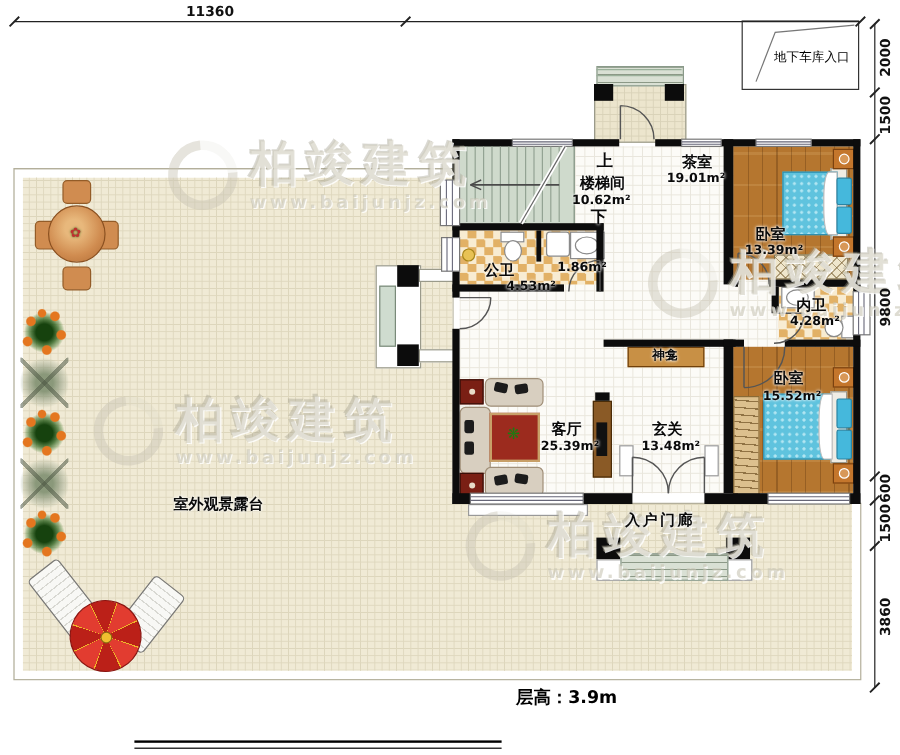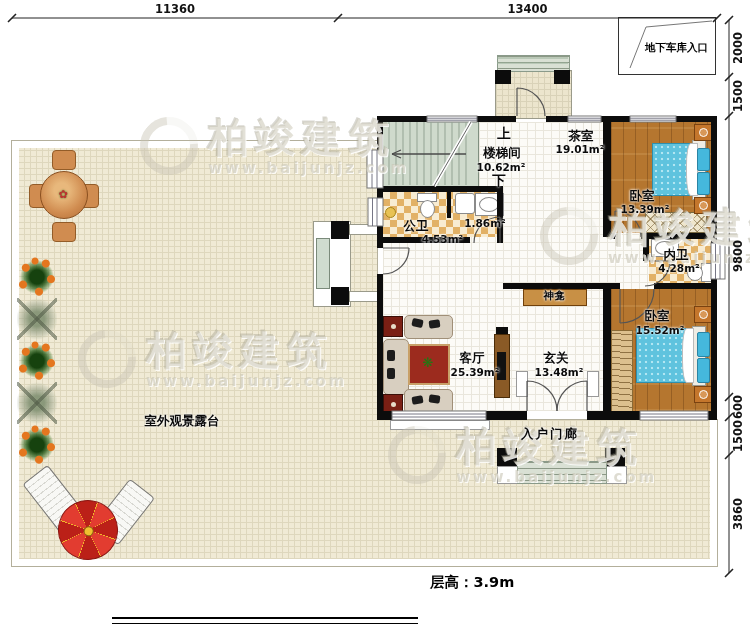--- a/index.html
+++ b/index.html
@@ -64,21 +64,21 @@
   .umb::after{content:"";position:absolute;left:50%;top:50%;width:8px;height:8px;margin:-4px;background:#f0c030;border:1px solid #8a6a10;border-radius:50%;}
   .lounger{background:repeating-linear-gradient(to bottom,#f8f8f5 0 5px,#d8d8d2 5px 6px);border:1px solid #777;border-radius:4px;}
   
   .wm{position:absolute;display:flex;align-items:center;gap:10px;z-index:7;pointer-events:none;}
   .wm-logo{width:42px;height:42px;border:8px solid rgba(200,196,180,.45);border-top-color:rgba(200,196,180,.12);border-radius:50%;transform:rotate(40deg);flex:0 0 auto;}
   .wm-brand{display:block;font-size:40px;font-weight:bold;letter-spacing:7px;color:rgba(206,202,186,.55);text-shadow:1px 1px 0 rgba(255,255,255,.85),-1px -1px 0 rgba(150,145,130,.35);white-space:nowrap;line-height:1.1;}
   .wm-url{display:block;font-size:15px;font-weight:bold;letter-spacing:3px;color:rgba(200,196,180,.6);text-shadow:1px 1px 0 rgba(255,255,255,.8);white-space:nowrap;}
   .overlay{position:absolute;left:0;top:0;z-index:5;pointer-events:none;}
   .z1{z-index:1;} .z2{z-index:2;} .z3{z-index:3;} .z4{z-index:4;}
   .garage{background:#fff;border:1.5px solid #333;}
-  .gar-lbl{position:absolute;font-size:10.5px;font-weight:bold;color:#000;white-space:nowrap;}
+  .gar-lbl{position:absolute;font-size:10.5px;font-weight:normal;color:#000;white-space:nowrap;}
   .ttl{position:absolute;display:flex;align-items:baseline;gap:16px;color:#000;z-index:9;}
   .ttl-main{font-size:38px;font-weight:bold;letter-spacing:3px;}
   .ttl-scale{font-size:35px;font-weight:bold;}
   .ttl-ul{position:absolute;border-top:2px solid #000;border-bottom:1px solid #000;height:4px;z-index:9;}
   .info{position:absolute;z-index:9;color:#000;font-size:14.5px;font-weight:bold;line-height:1.55;}
 </style>
 </head>
 <body>
 
 <div class="page">
@@ -259,21 +259,20 @@
       <path d="M12,18 H717"></path>
       <path d="M729,20 V573"></path>
       <g stroke-width="1.6">
         <path d="M8,22 L16,14 M334,22 L342,14 M713,22 L721,14"></path>
         <path d="M725,24 L733,16 M725,81 L733,73 M725,120 L733,112 M725,401 L733,393 M725,421 L733,413 M725,459 L733,451 M725,577 L733,569"></path>
       </g>
     </g>
   </svg>
 
   <div class="dimlbl" style="left:12px;width:326px;top:2px;">11360</div>
-  <div class="dimlbl" style="left:338px;width:379px;top:2px;">13400</div>
   <div class="dimlbl dimv" style="left:738px;top:48px;">2000</div>
   <div class="dimlbl dimv" style="left:738px;top:96px;">1500</div>
   <div class="dimlbl dimv" style="left:738px;top:256px;">9800</div>
   <div class="dimlbl dimv" style="left:738px;top:407px;">600</div>
   <div class="dimlbl dimv" style="left:738px;top:436px;">1500</div>
   <div class="dimlbl dimv" style="left:738px;top:514px;">3860</div>
 
   <div class="rlbl big" style="left:504px;top:134px;">上</div>
   <div class="rlbl" style="left:502px;top:153px;">楼梯间</div>
   <div class="rlbl rarea" style="left:501px;top:167px;">10.62m²</div>

